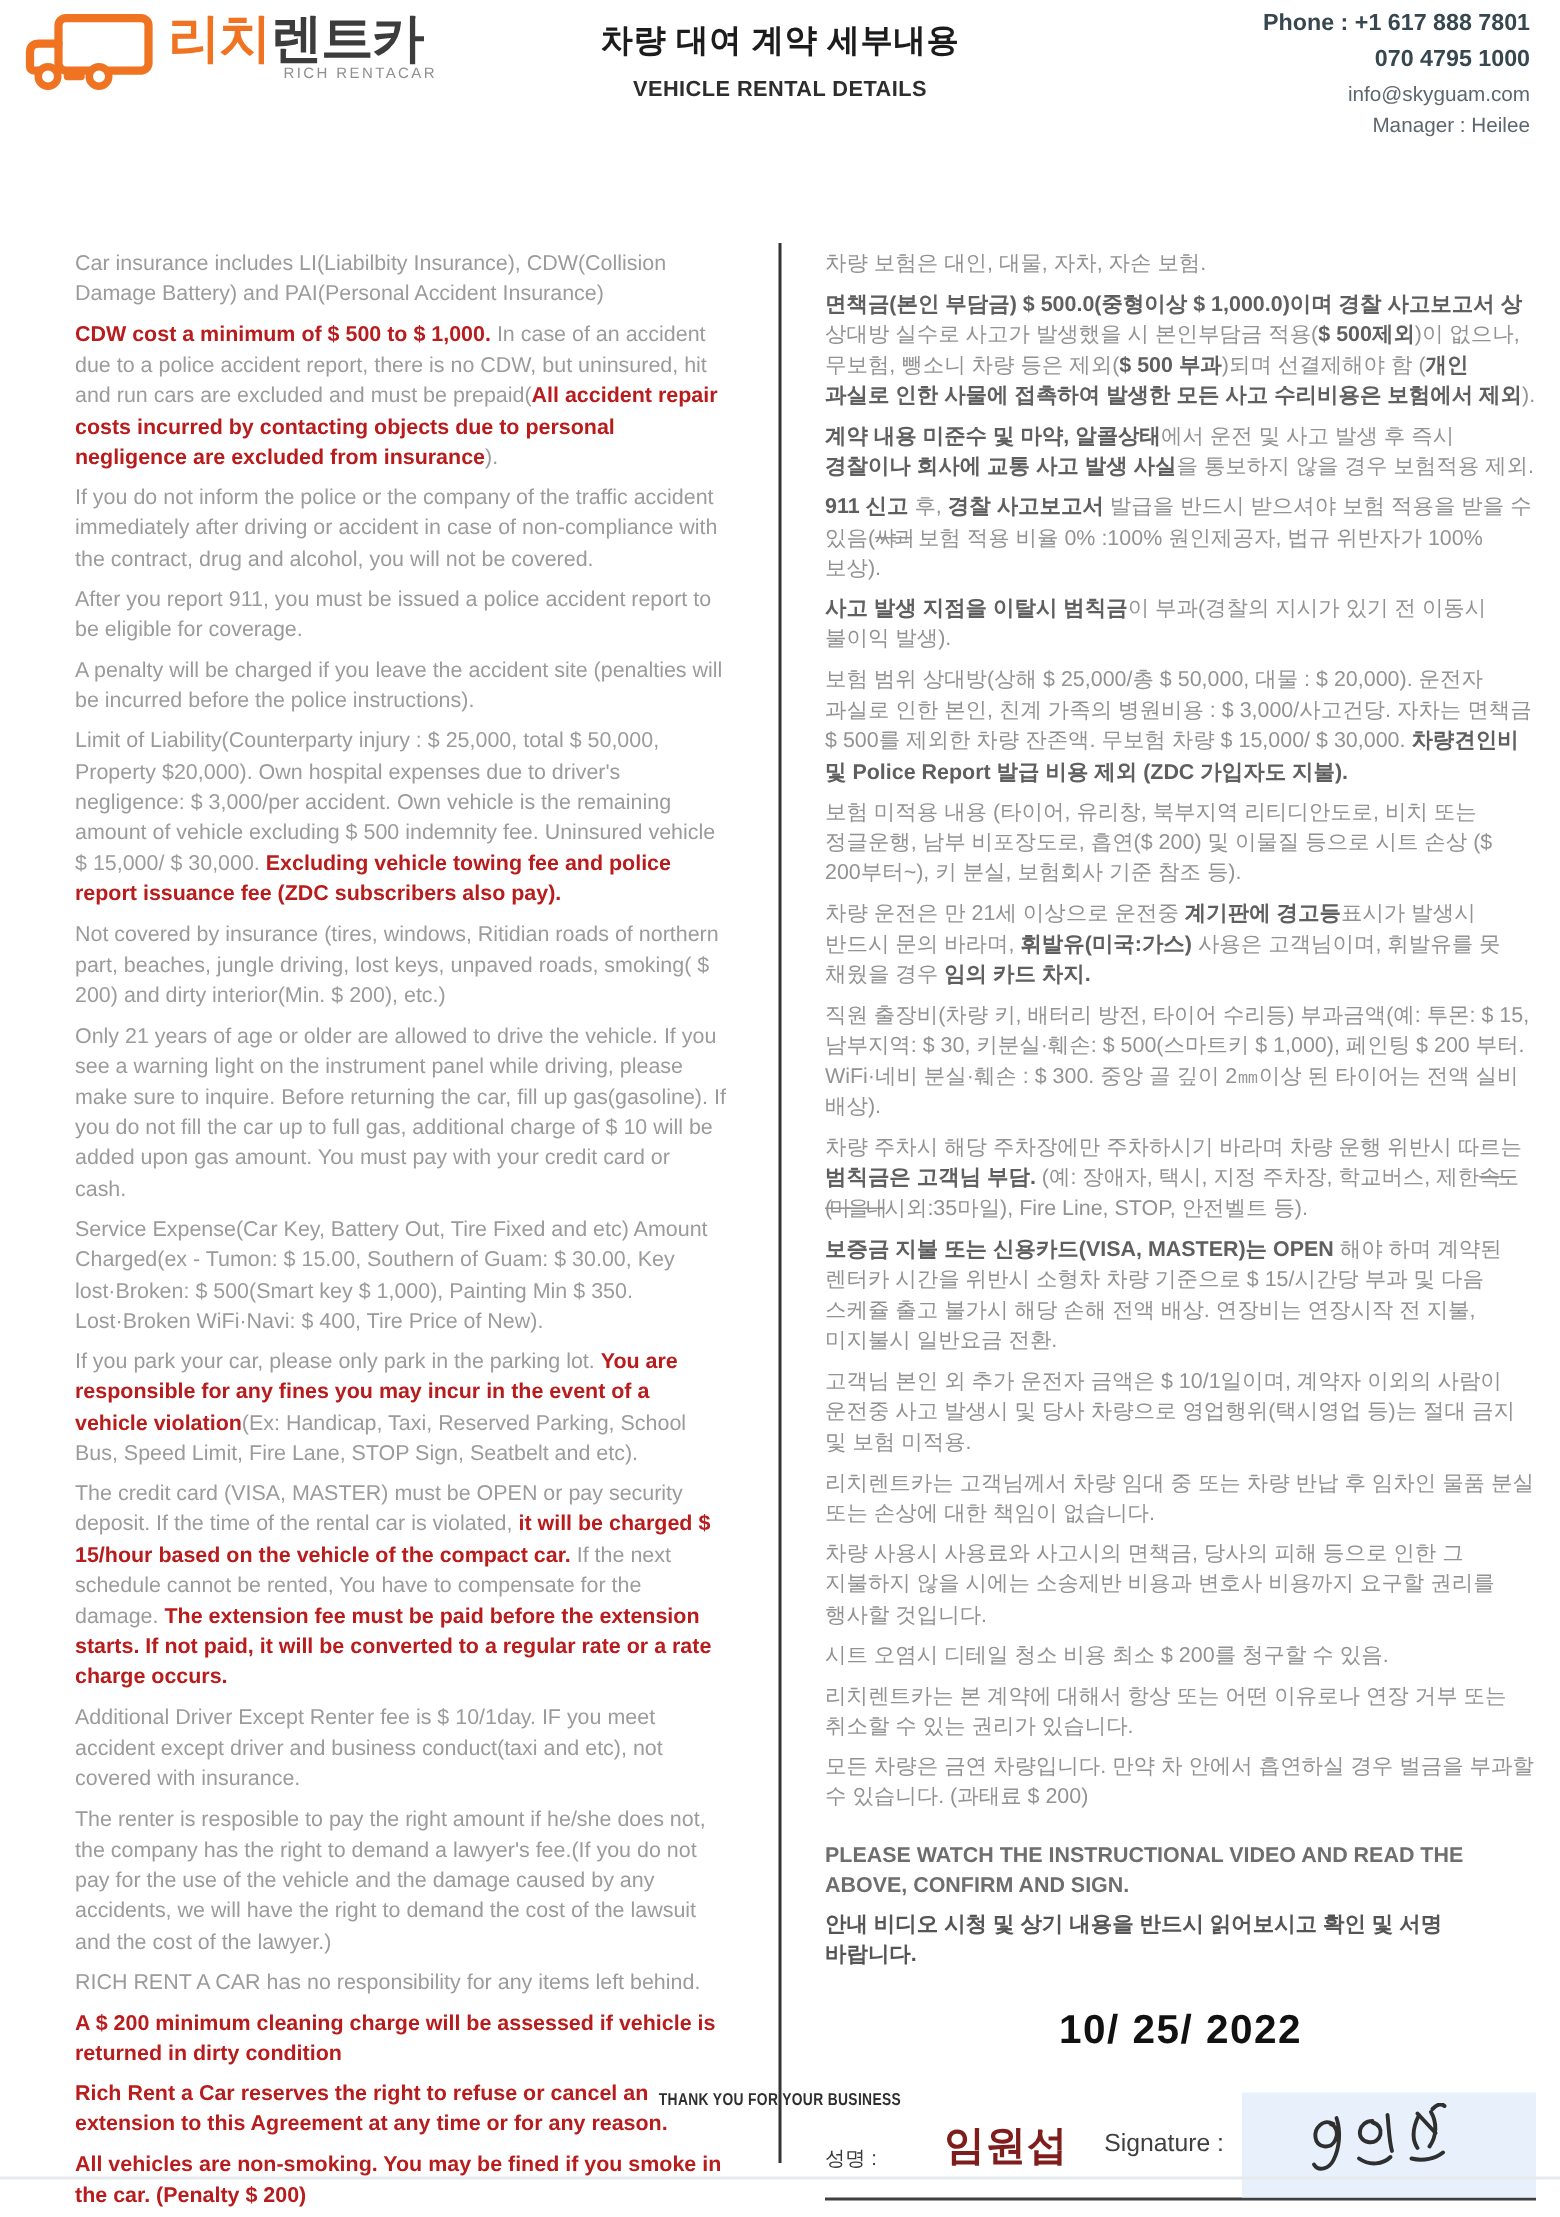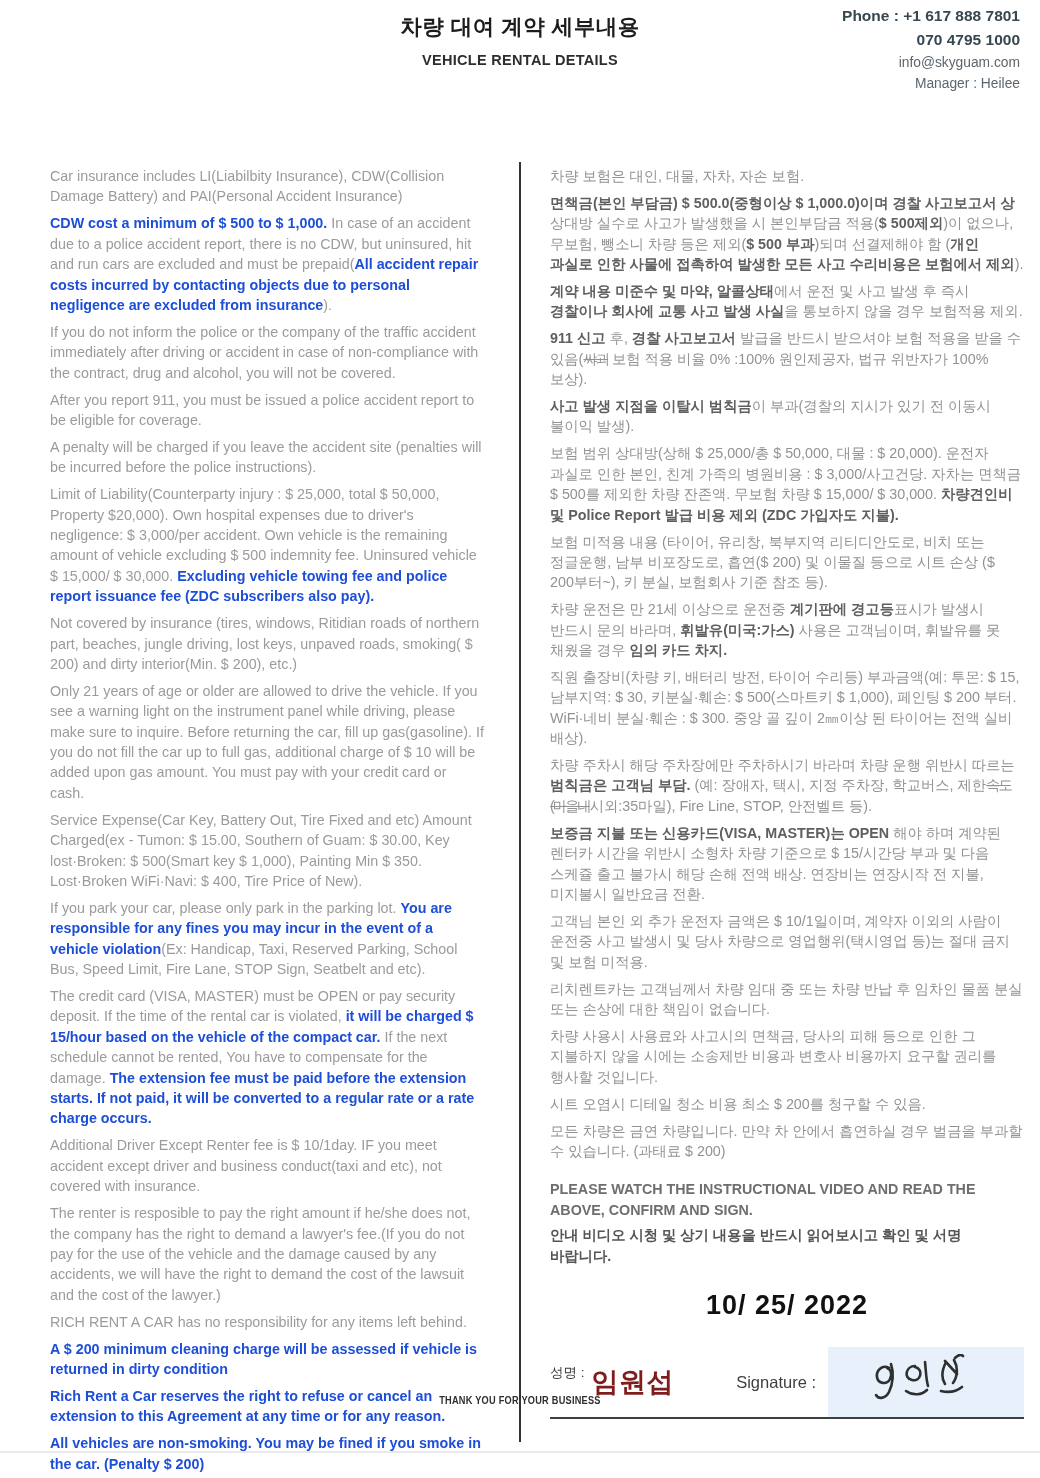--- a/index.html
+++ b/index.html
@@ -22,44 +22,57 @@
   .contact{position:absolute;right:20px;top:4px;text-align:right;}
   .contact .ph{font-size:15.5px;font-weight:700;color:#37474F;line-height:24px;}
   .contact .soft{font-size:13.8px;color:#5d666d;line-height:21px;}
   
   .divider-v{position:absolute;left:519px;top:162px;width:2px;height:1280px;background:#333333;}
   .col{position:absolute;top:166px;}
   .col-left{left:50px;width:434px;}
   .col-right{left:550px;width:474px;}
   .para{margin:0 0 6.5px 0;font-size:14.3px;line-height:20.4px;color:#9b9b9b;}
   .col-right .para{color:#929292;word-break:keep-all;}
-  .para .b{font-weight:700;color:#1d4ed8;}
+  .para .b{font-weight:700;color:#b91c1c;}
   .col-right .para .b{color:#5f5f5f;}
   .para .st{text-decoration:line-through;letter-spacing:-2px;}
   
   .notice{margin-top:18px;}
   .notice-en{font-size:14.3px;line-height:20.5px;font-weight:700;color:#6e6e6e;}
   .notice-kr{font-size:14.3px;line-height:20.5px;font-weight:700;color:#555555;margin-top:5px;word-break:keep-all;}
   .date{margin-top:24px;text-align:center;font-size:27px;font-weight:700;color:#111111;letter-spacing:1px;}
   .sig-row{margin-top:26px;display:flex;align-items:center;height:70px;}
-  .name-cell{flex:1;display:flex;align-items:flex-start;}
+  .name-cell{flex:1;display:flex;align-items:flex-end;gap:38px;}
   .name-label{font-size:13.5px;color:#3a3a3a;}
   .name-value{font-size:27px;font-weight:700;color:#7f1d1d;margin-left:7px;letter-spacing:0.5px;}
   .sig-label{font-size:16.5px;color:#3f3f3f;margin-right:12px;}
   .sig-box{width:196px;height:70px;background:#E8F1FB;display:flex;align-items:center;justify-content:center;}
   .sig-line{height:2px;background:#3f3f3f;margin-top:0;}
   
   .footer-rule{position:absolute;left:0;right:0;top:1451px;height:2px;background:#e7eaec;}
   .footer-text{position:absolute;left:0;right:0;top:1390px;text-align:center;}
   .footer-text span{display:inline-block;font-size:11.5px;font-weight:700;color:#2e2e2e;transform:scaleX(0.80);transform-origin:center;letter-spacing:0.3px;}
 </style>
 </head>
 <body>
 
 <div class="header">
+  <div class="logo">
+    <svg class="logo-truck" width="100" height="56" viewBox="0 0 200 112" fill="none">
+      <rect x="50" y="8" width="120" height="70" rx="10" stroke="#EF7320" stroke-width="11"></rect>
+      <path d="M50,42 L24,42 Q12,42 12,54 L12,72 Q12,78 18,78 L26,78" stroke="#EF7320" stroke-width="11" fill="none" stroke-linecap="round"></path>
+      <circle cx="36" cy="86" r="13" stroke="#EF7320" stroke-width="10" fill="#ffffff"></circle>
+      <circle cx="104" cy="86" r="13" stroke="#EF7320" stroke-width="10" fill="#ffffff"></circle>
+      <line x1="62" y1="86" x2="80" y2="86" stroke="#EF7320" stroke-width="10" stroke-linecap="round"></line>
+    </svg>
+    <div class="logo-text">
+      <span class="logo-kr-orange">리치</span><span class="logo-kr-dark">렌트카</span>
+    </div>
+    <div class="logo-sub">RICH RENTACAR</div>
+  </div>
 
   <div class="titlewrap">
     <div class="title-kr">차량 대여 계약 세부내용</div>
     <div class="title-en">VEHICLE RENTAL DETAILS</div>
   </div>
 
   <div class="contact">
     <div class="ph">Phone : +1 617 888 7801</div>
     <div class="ph">070 4795 1000</div>
     <div class="soft">info@skyguam.com</div>
@@ -99,20 +112,21 @@
       <p class="para"><span>보험 범위 상대방(상해 $ 25,000/총 $ 50,000, 대물 : $ 20,000). 운전자 과실로 인한 본인, 친계 가족의 병원비용 : $ 3,000/사고건당. 자차는 면책금 $ 500를 제외한 차량 잔존액. 무보험 차량 $ 15,000/ $ 30,000. </span><span class="b">차량견인비 및 Police Report 발급 비용 제외 (ZDC 가입자도 지불).</span></p>
       <p class="para"><span>보험 미적용 내용 (타이어, 유리창, 북부지역 리티디안도로, 비치 또는 정글운행, 남부 비포장도로, 흡연($ 200) 및 이물질 등으로 시트 손상 ($ 200부터~), 키 분실, 보험회사 기준 참조 등).</span></p>
       <p class="para"><span>차량 운전은 만 21세 이상으로 운전중 </span><span class="b">계기판에 경고등</span><span>표시가 발생시 반드시 문의 바라며, </span><span class="b">휘발유(미국:가스)</span><span> 사용은 고객님이며, 휘발유를 못 채웠을 경우 </span><span class="b">임의 카드 차지.</span></p>
       <p class="para"><span>직원 출장비(차량 키, 배터리 방전, 타이어 수리등) 부과금액(예: 투몬: $ 15, 남부지역: $ 30, 키분실·훼손: $ 500(스마트키 $ 1,000), 페인팅 $ 200 부터. WiFi·네비 분실·훼손 : $ 300. 중앙 골 깊이 2㎜이상 된 타이어는 전액 실비 배상).</span></p>
       <p class="para"><span>차량 주차시 해당 주차장에만 주차하시기 바라며 차량 운행 위반시 따르는 </span><span class="b">범칙금은 고객님 부담.</span><span> (예: 장애자, 택시, 지정 주차장, 학교버스, 제한</span><span class="st">속도(마을내</span><span>시외:35마일), Fire Line, STOP, 안전벨트 등).</span></p>
       <p class="para"><span class="b">보증금 지불 또는 신용카드(VISA, MASTER)는 OPEN</span><span> 해야 하며 계약된 렌터카 시간을 위반시 소형차 차량 기준으로 $ 15/시간당 부과 및 다음 스케쥴 출고 불가시 해당 손해 전액 배상. 연장비는 연장시작 전 지불, 미지불시 일반요금 전환.</span></p>
       <p class="para"><span>고객님 본인 외 추가 운전자 금액은 $ 10/1일이며, 계약자 이외의 사람이 운전중 사고 발생시 및 당사 차량으로 영업행위(택시영업 등)는 절대 금지 및 보험 미적용.</span></p>
       <p class="para"><span>리치렌트카는 고객님께서 차량 임대 중 또는 차량 반납 후 임차인 물품 분실 또는 손상에 대한 책임이 없습니다.</span></p>
       <p class="para"><span>차량 사용시 사용료와 사고시의 면책금, 당사의 피해 등으로 인한 그 지불하지 않을 시에는 소송제반 비용과 변호사 비용까지 요구할 권리를 행사할 것입니다.</span></p>
       <p class="para"><span>시트 오염시 디테일 청소 비용 최소 $ 200를 청구할 수 있음.</span></p>
+      <p class="para"><span>리치렌트카는 본 계약에 대해서 항상 또는 어떤 이유로나 연장 거부 또는 취소할 수 있는 권리가 있습니다.</span></p>
       <p class="para"><span>모든 차량은 금연 차량입니다. 만약 차 안에서 흡연하실 경우 벌금을 부과할 수 있습니다. (과태료 $ 200)</span></p>
     </div>
 
   <div class="notice">
     <div class="notice-en">PLEASE WATCH THE INSTRUCTIONAL VIDEO AND READ THE ABOVE, CONFIRM AND SIGN.</div>
     <div class="notice-kr">안내 비디오 시청 및 상기 내용을 반드시 읽어보시고 확인 및 서명 바랍니다.</div>
   </div>
 
   <div class="date">10/ 25/ 2022</div>
 

